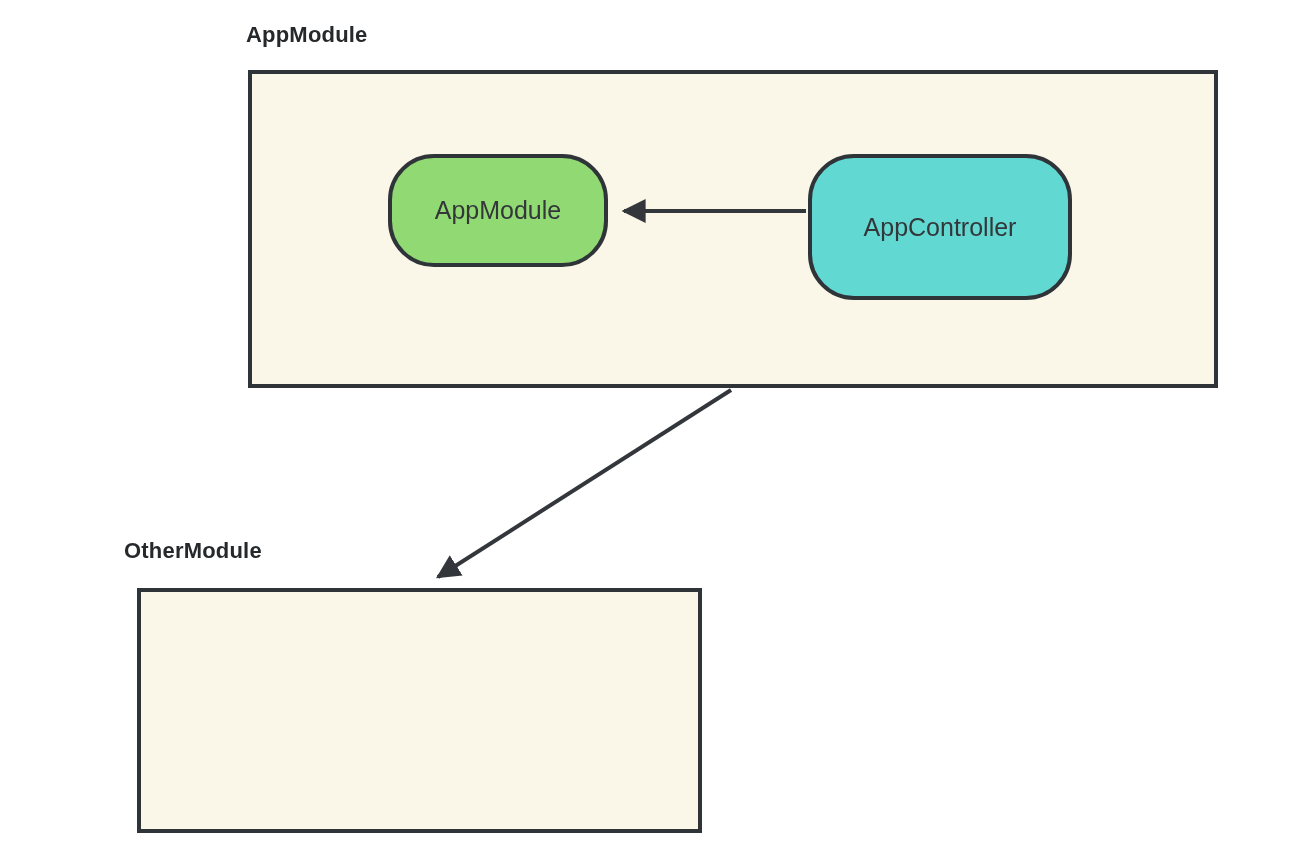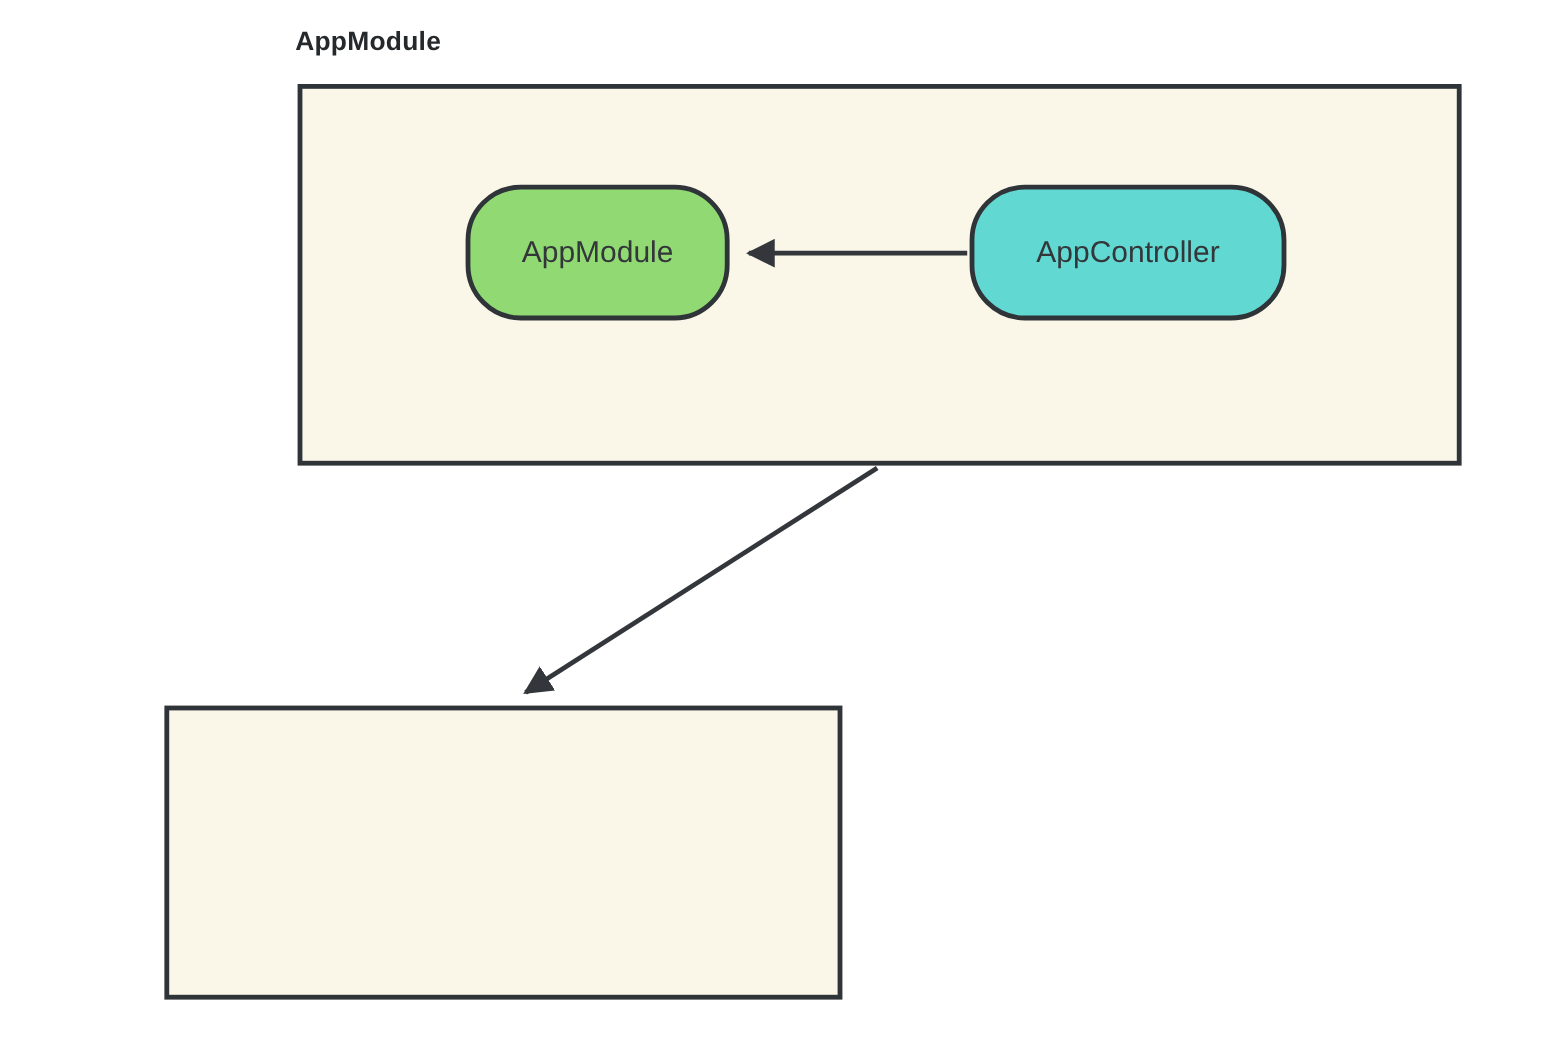--- a/index.html
+++ b/index.html
@@ -57,24 +57,25 @@
 <div class="canvas">
 
   <div class="module-label" style="left:246px; top:22px;">AppModule</div>
 
   <div class="module-box" style="left:248px; top:70px; width:970px; height:318px;"></div>
 
   <div class="node-pill node-service" style="left:388px; top:154px; width:220px; height:113px;">
     <span>AppModule</span>
   </div>
 
-  <div class="node-pill node-controller" style="left:808px; top:154px; width:264px; height:113px;">
+  <div class="node-pill node-controller" style="left:808px; top:154px; width:264px; height:146px;">
     <span>AppController</span>
   </div>
 
+  <div class="module-label" style="left:124px; top:538px;">OtherModule</div>
 
   <div class="module-box" style="left:137px; top:588px; width:565px; height:245px;"></div>
 
 
   <svg class="edges" viewBox="0 0 1304 867" xmlns="http://www.w3.org/2000/svg">
     <defs>
       <marker id="arrowhead" viewBox="0 0 10 10" refX="9" refY="5" markerWidth="6" markerHeight="6" orient="auto-start-reverse">
         <path d="M0,0 L10,5 L0,10 z" fill="#33373b"></path>
       </marker>
     </defs>

